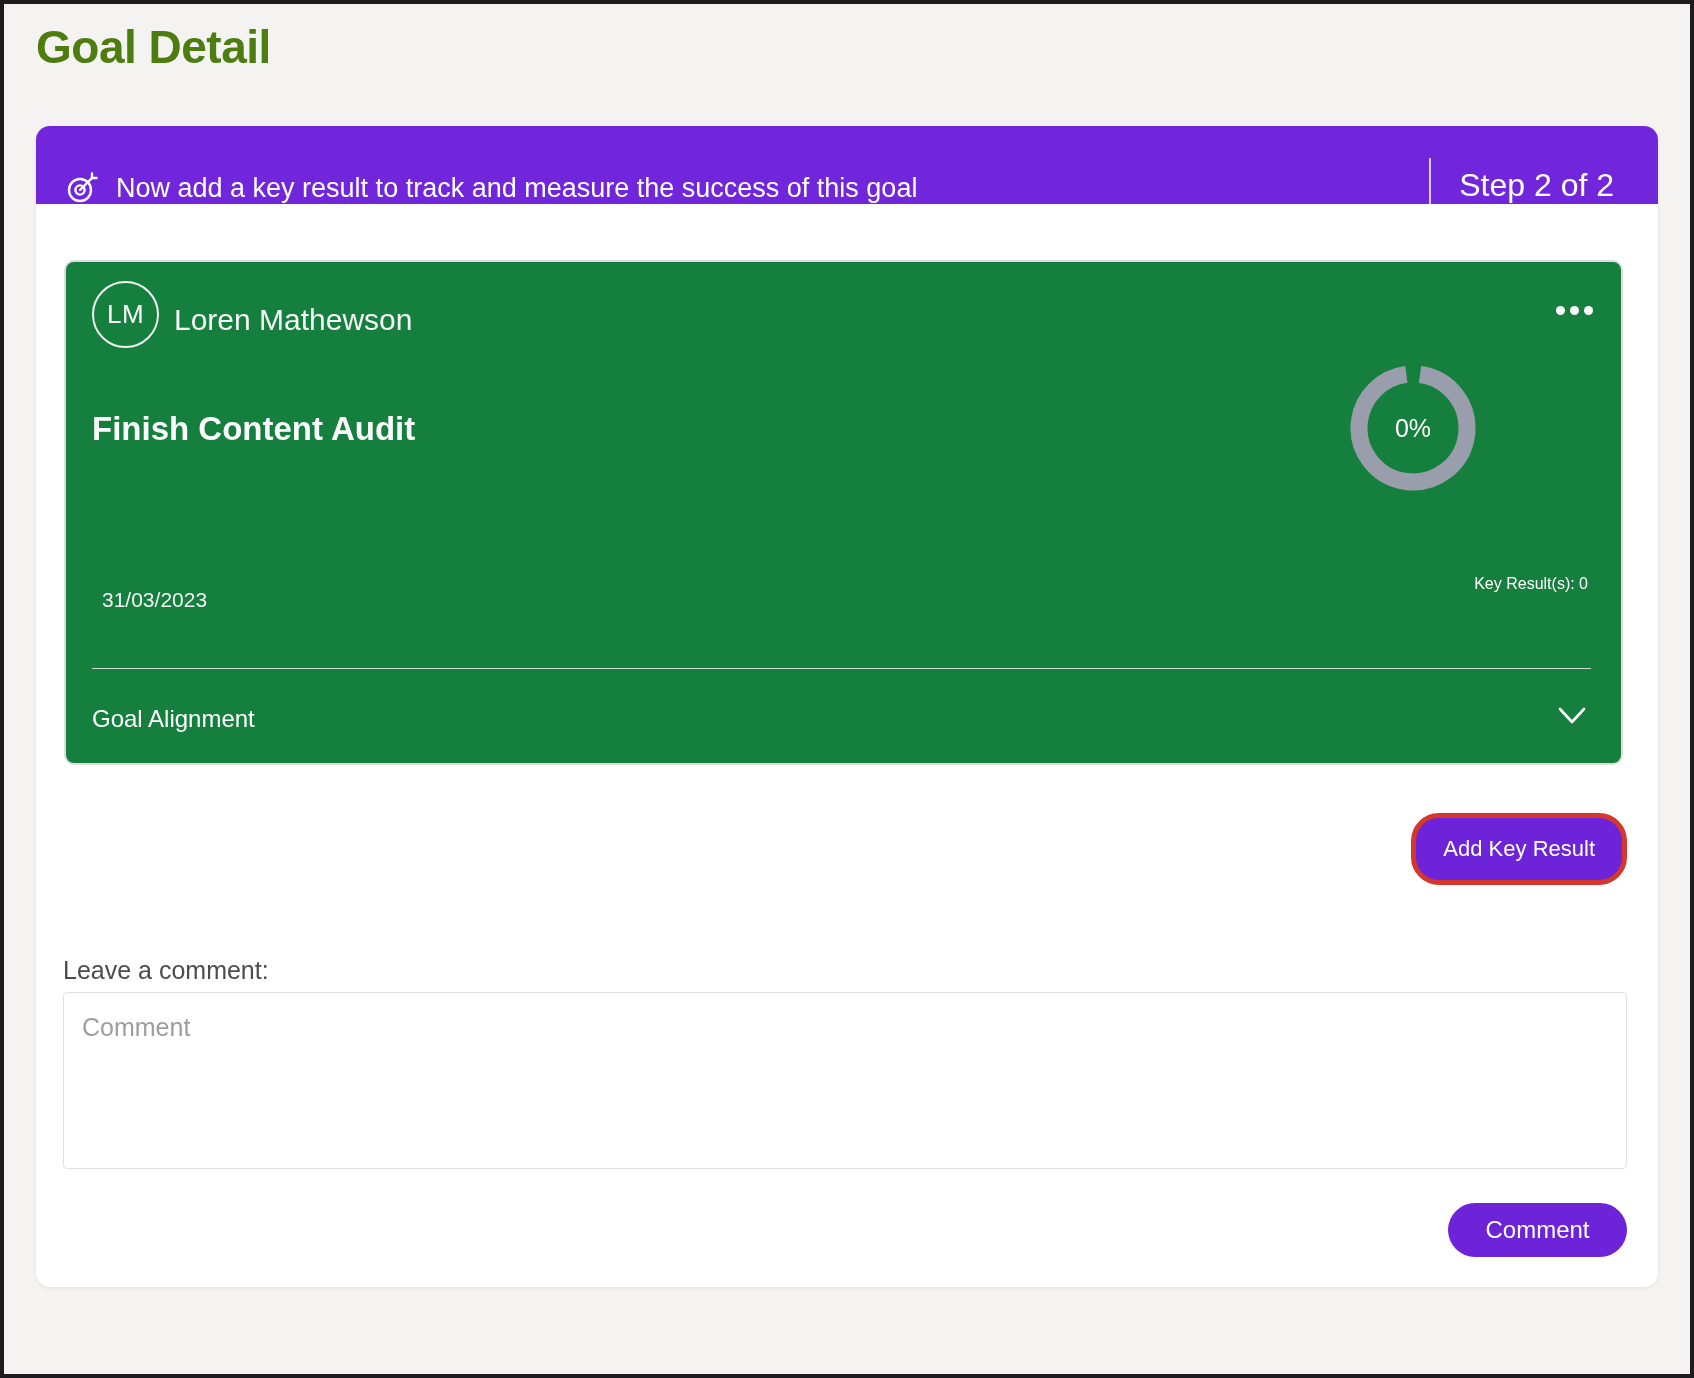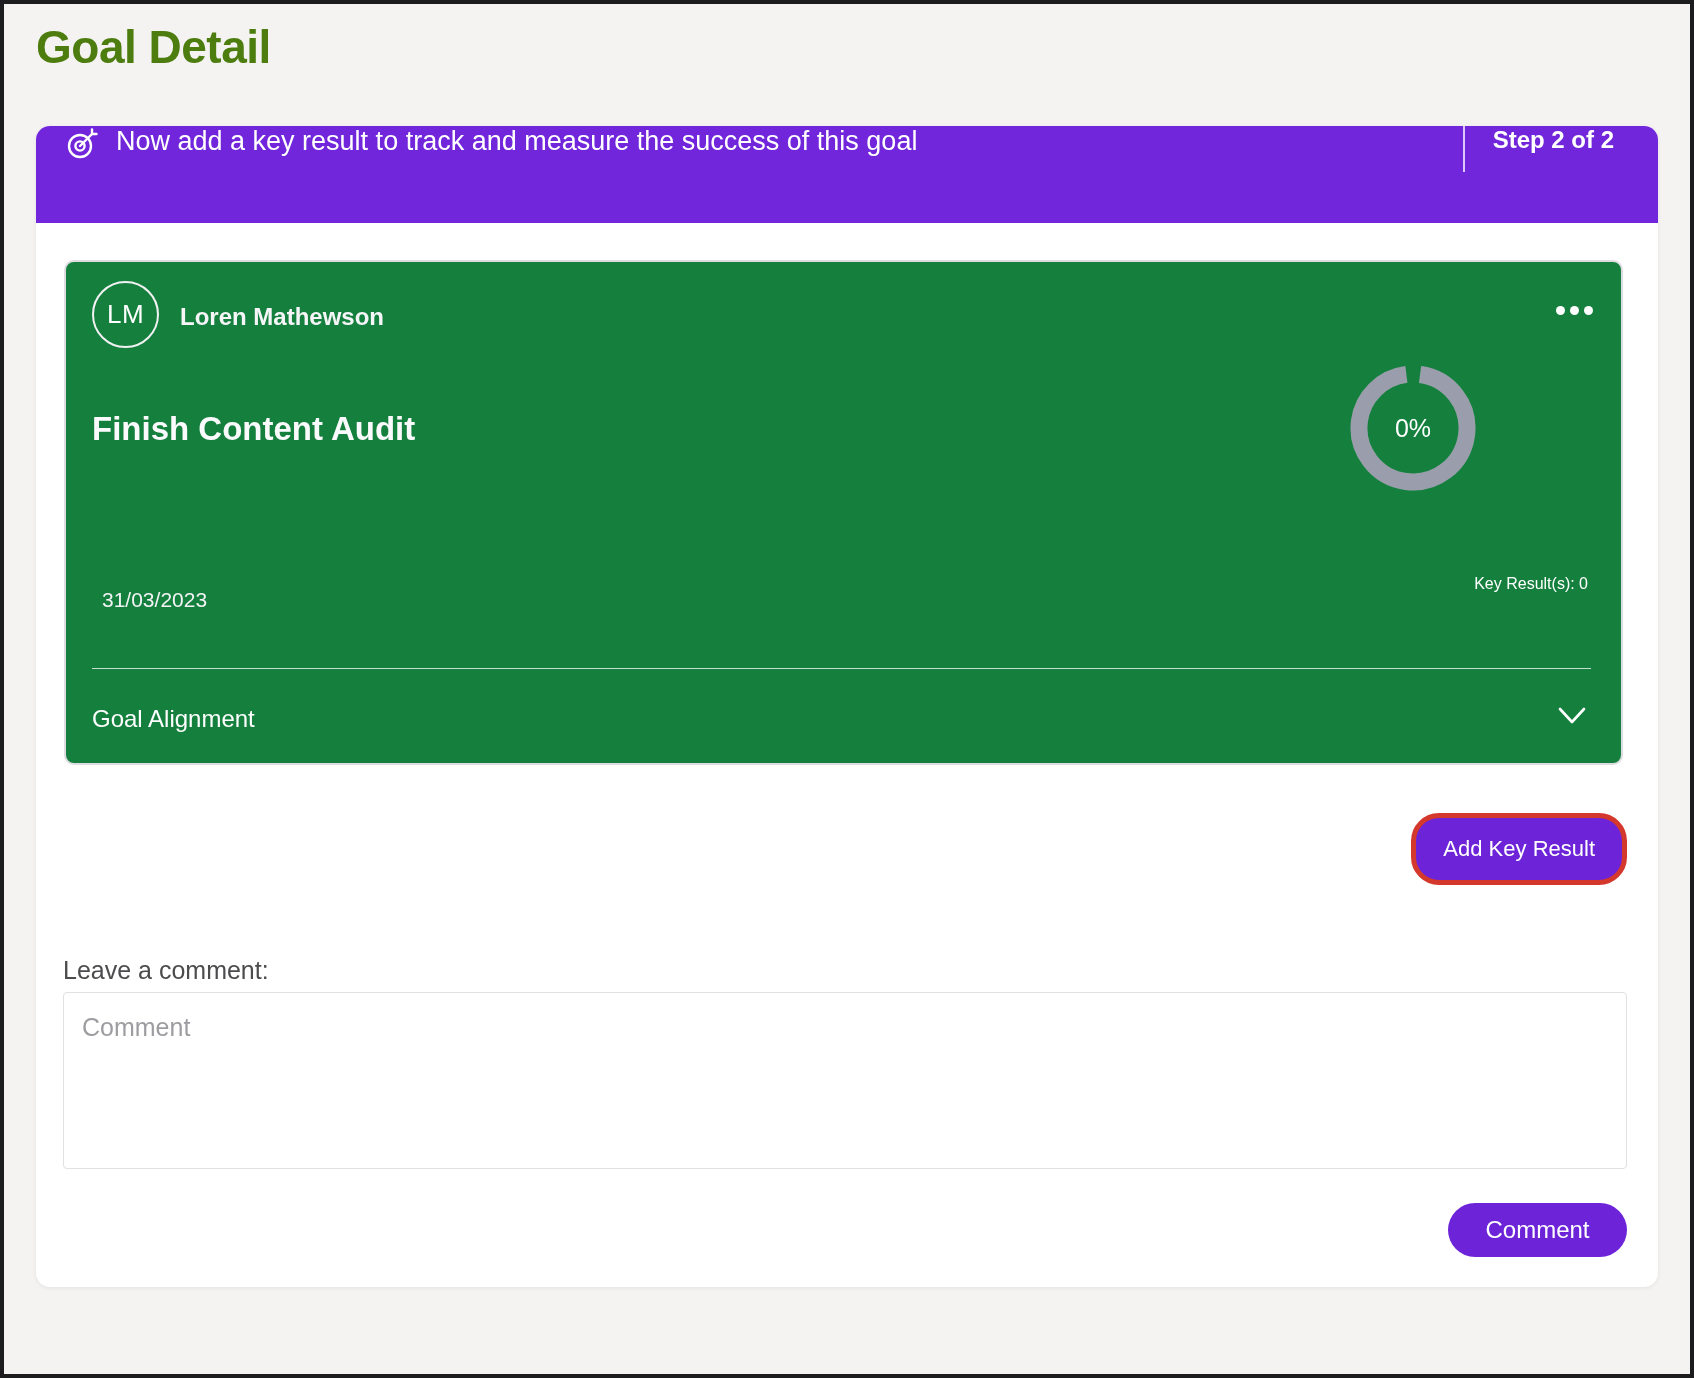--- a/index.html
+++ b/index.html
@@ -22,50 +22,50 @@
   }
   .panel {
     position: absolute; left: 32px; top: 122px;
     width: 1622px; height: 1161px;
     background: #ffffff;
     border-radius: 14px;
     box-shadow: 0 1px 4px rgba(0,0,0,0.07);
   }
   
   .banner {
-    position: absolute; left: 0; top: 0; right: 0; height: 97px;
+    position: absolute; left: 0; top: 0; right: 0; height: 78px;
     background: #7226db;
     border-radius: 14px 14px 0 0;
-    display: flex; align-items: flex-start;
+    display: flex; align-items: flex-end;
     padding: 0 30px;
     color: #ffffff;
   }
   .banner-icon { flex: 0 0 auto; width: 34px; height: 34px; margin-right: 16px; display: flex; }
   .banner-msg { flex: 1 1 auto; font-size: 27px; font-weight: 400; }
   .banner-sep { width: 2px; height: 46px; background: rgba(255,255,255,0.75); margin: 0 28px; }
-  .banner-step { font-size: 24px; font-weight: 700; white-space: nowrap; padding-right: 14px; }
+  .banner-step { font-size: 32px; font-weight: 400; white-space: nowrap; padding-right: 14px; }
   
   .goal-card {
     position: absolute; left: 28px; top: 134px;
     width: 1559px; height: 505px;
     background: #15803d;
     border: 2px solid #dddde1;
     border-radius: 10px;
     color: #ffffff;
   }
   .gc-avatar {
     position: absolute; left: 26px; top: 19px;
     width: 67px; height: 67px; border-radius: 50%;
     border: 2px solid #f2f2f4;
     display: flex; align-items: center; justify-content: center;
     font-size: 26px; color: #ffffff; letter-spacing: 0.5px;
   }
   .gc-owner {
-    position: absolute; left: 114px; top: 41px;
-    font-size: 24px; font-weight: 700; color: #f6f6f8;
+    position: absolute; left: 108px; top: 41px;
+    font-size: 30px; font-weight: 400; color: #f6f6f8;
   }
   .gc-menu {
     position: absolute; right: 26px; top: 38px;
     display: flex; gap: 5px; cursor: pointer; padding: 6px 2px;
   }
   .gc-menu .dot { width: 9px; height: 9px; border-radius: 50%; background: #ffffff; }
   .gc-title {
     position: absolute; left: 26px; top: 148px;
     font-size: 33px; font-weight: 700; color: #fbfbfd;
   }

